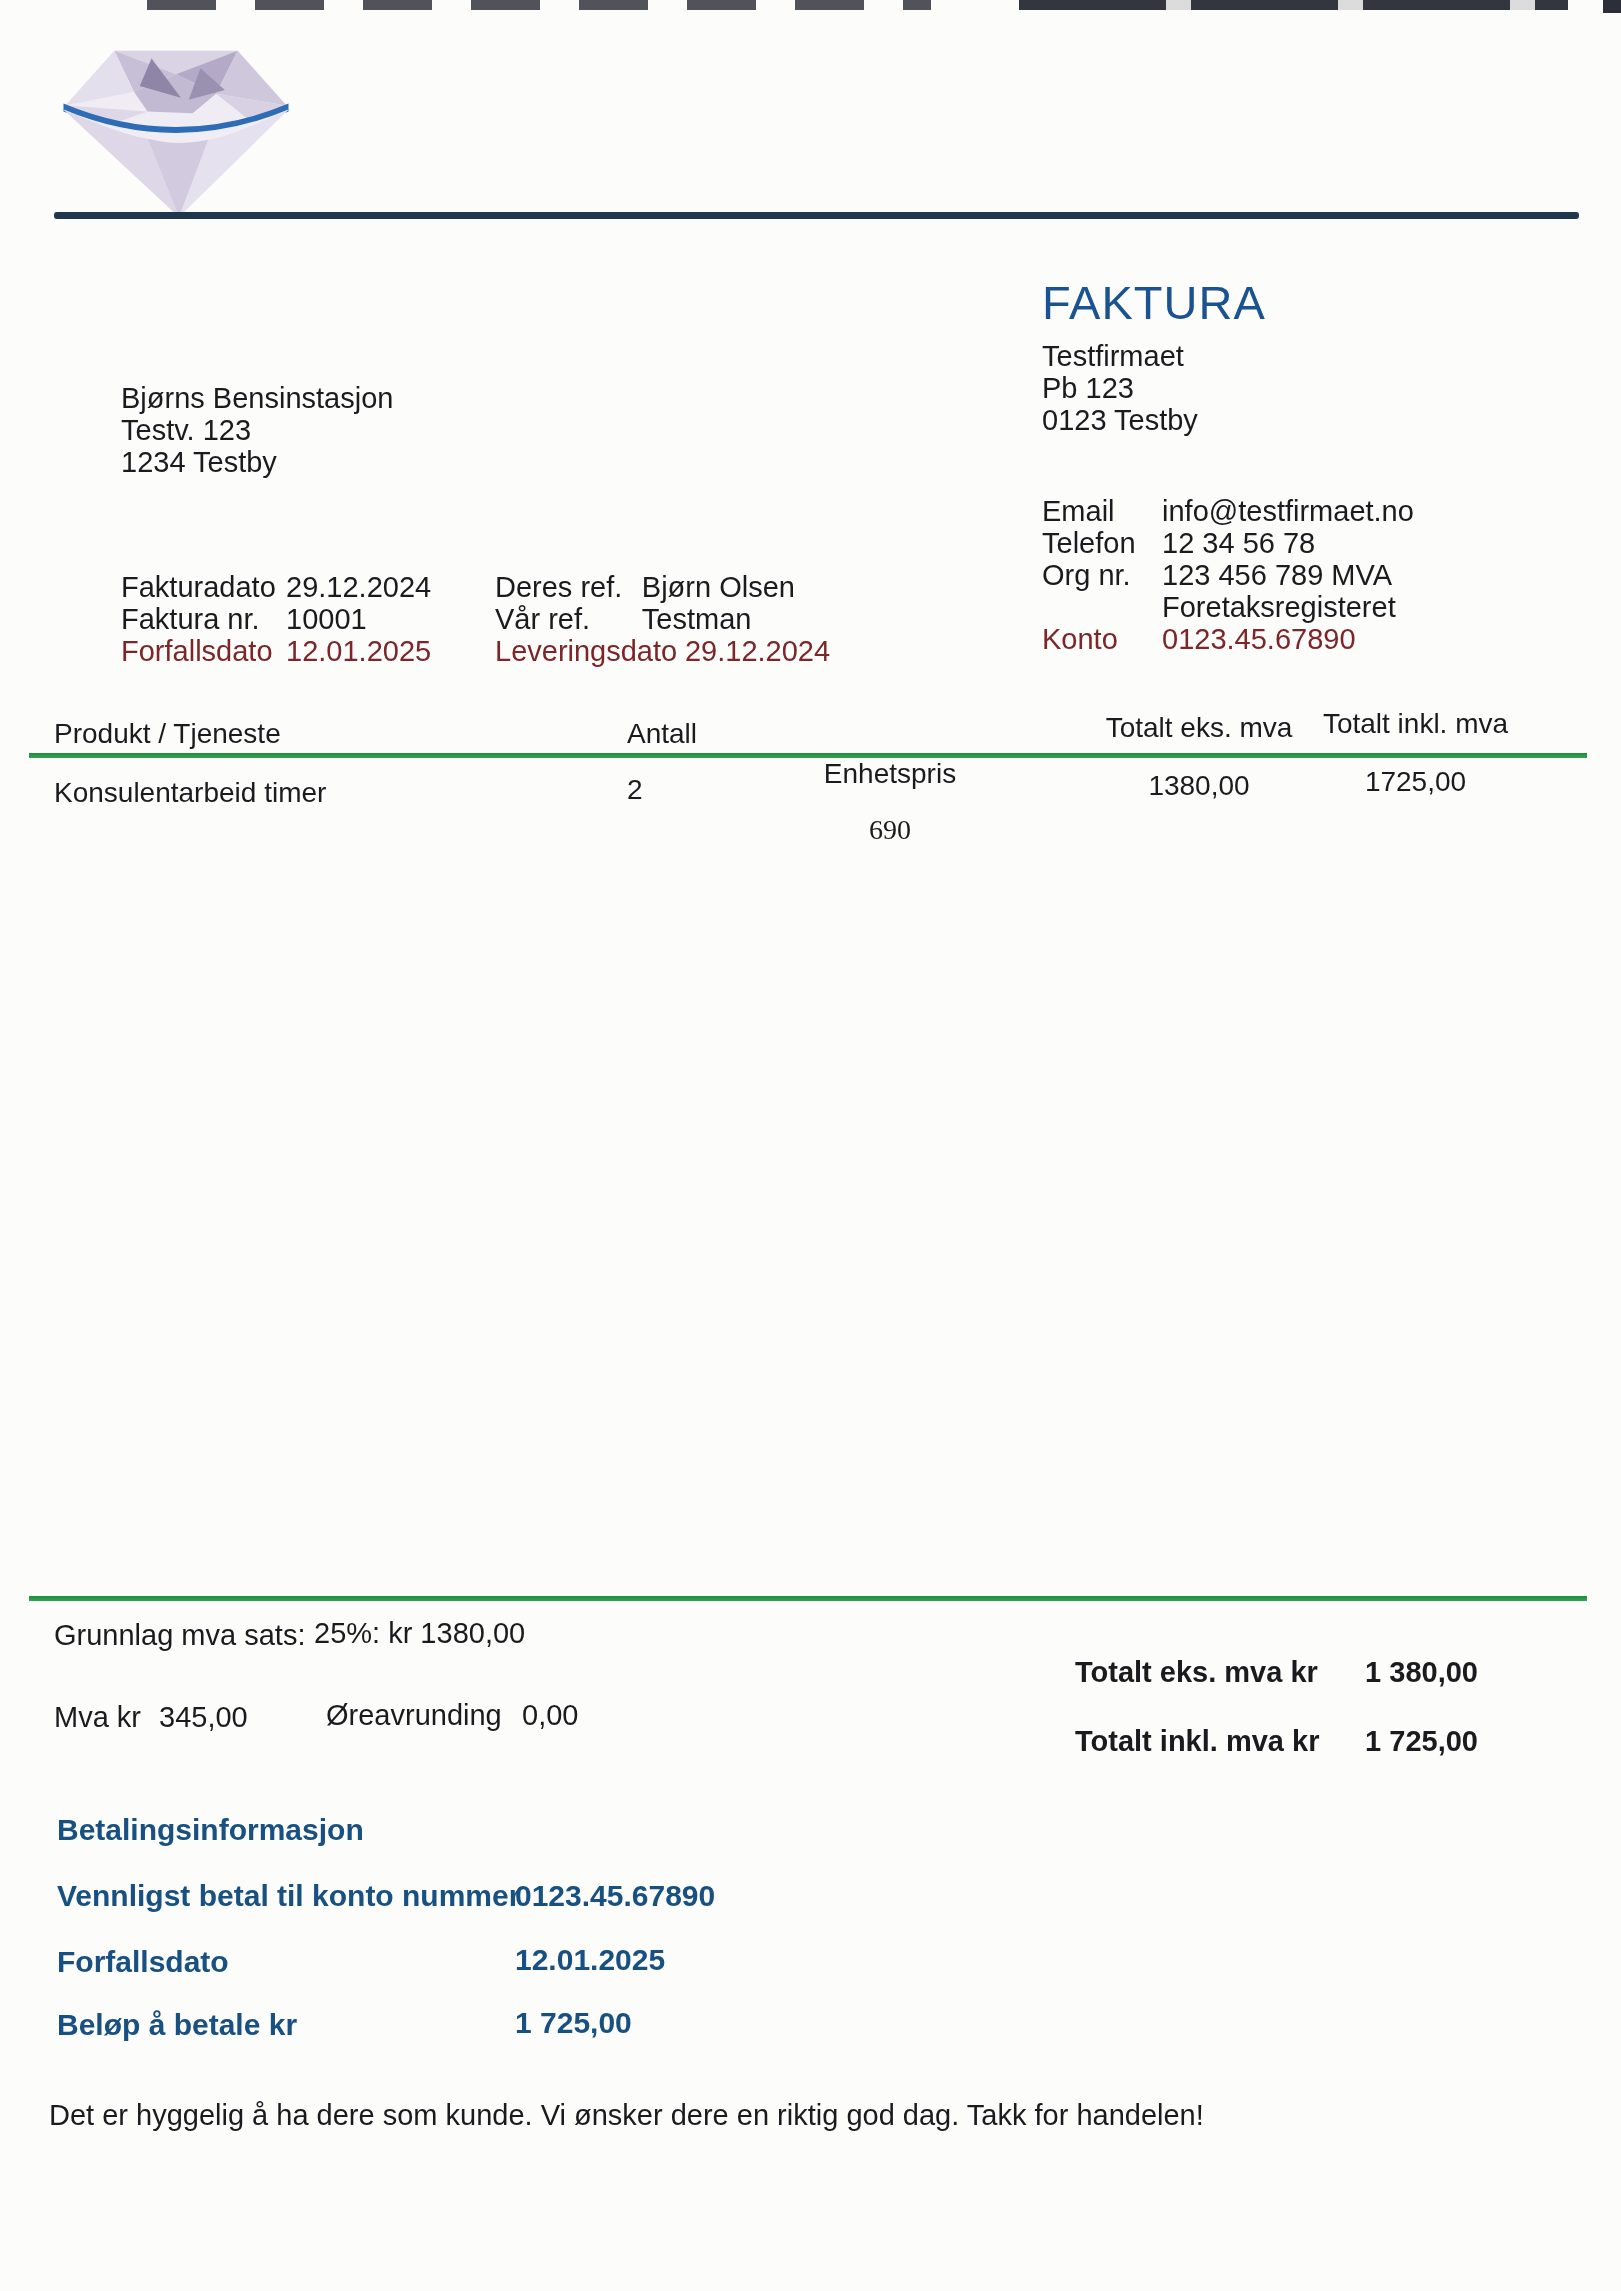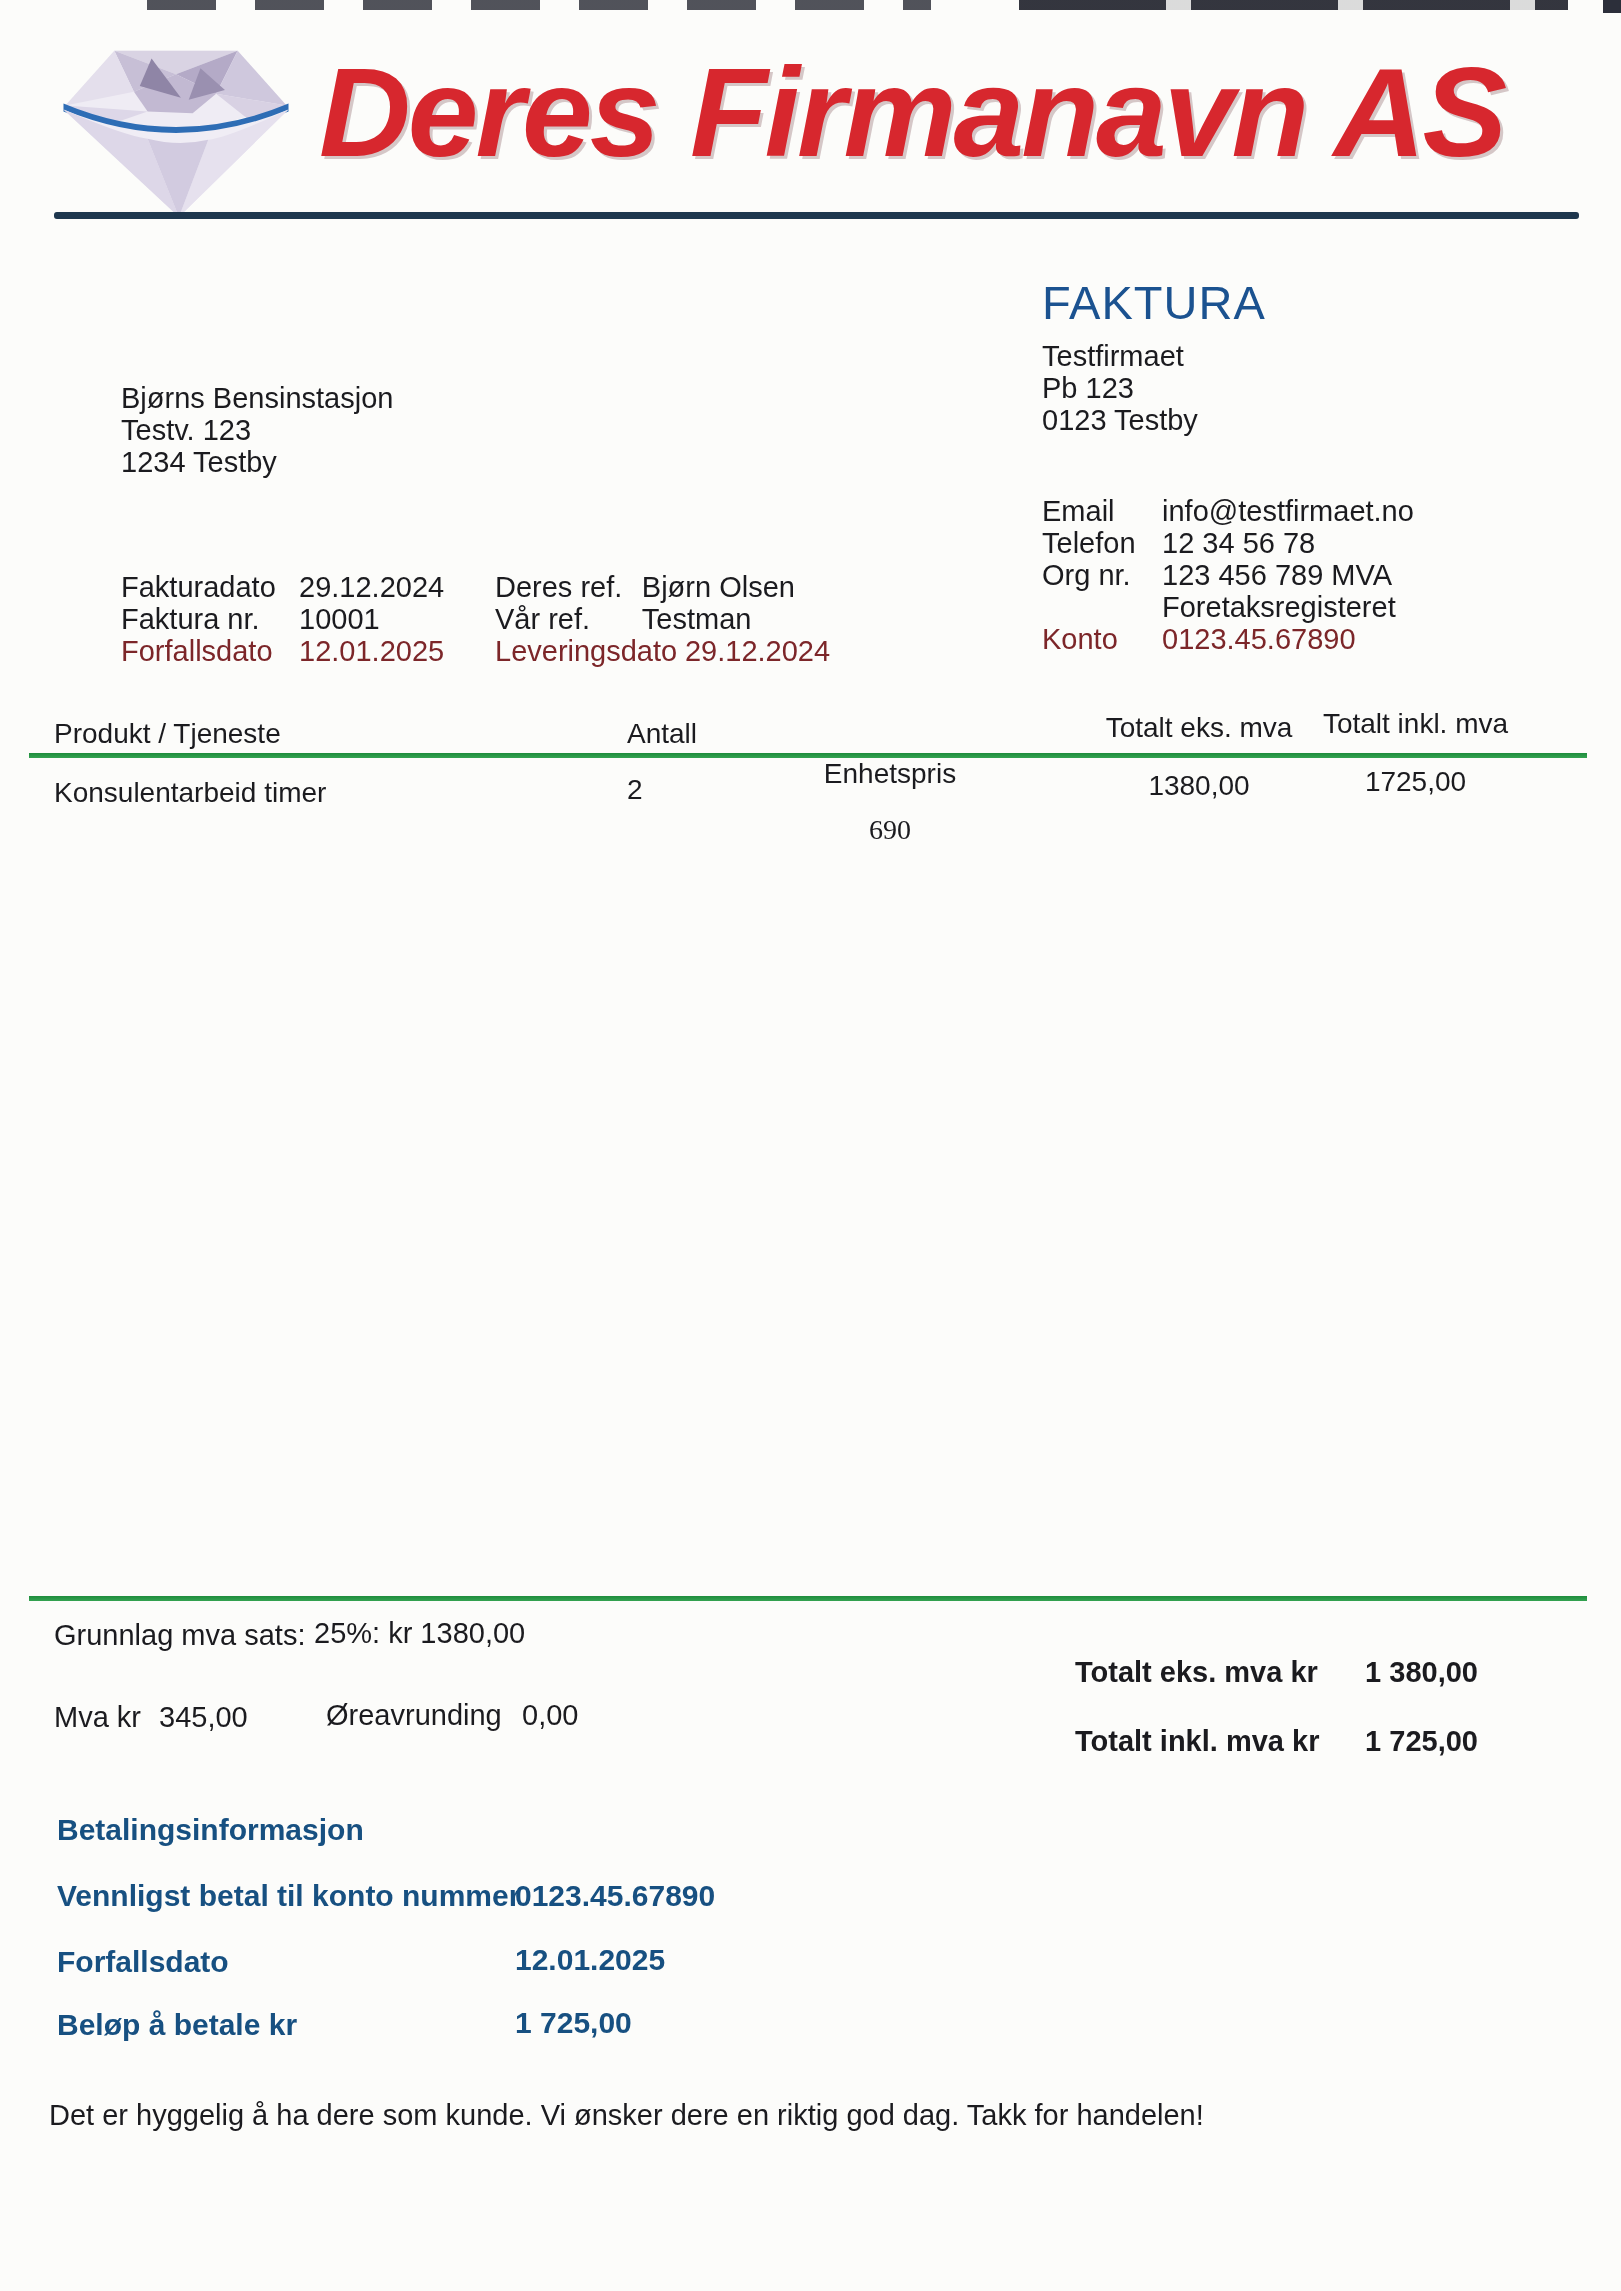--- a/index.html
+++ b/index.html
@@ -34,21 +34,21 @@
   .recipient{position:absolute;left:121px;top:382px;}
   .doc-title{position:absolute;left:1042px;top:275px;font-size:47px;font-weight:normal;color:var(--blue,#1b5290);letter-spacing:1px;}
   .sender{position:absolute;left:1042px;top:340px;}
 
   .contact{position:absolute;left:1042px;top:495px;}
   .contact .row{display:flex;}
   .contact .lbl{width:120px;flex:0 0 120px;}
   .maroon{color:var(--maroon,#7c2629);}
 
   .details-left{position:absolute;left:121px;top:571px;}
-  .details-left .row{display:flex;gap:13px;}
+  .details-left .row{display:flex;}
   .details-left .lbl{min-width:165px;}
   .details-mid{position:absolute;left:495px;top:571px;}
   .details-mid .row{display:flex;}
   .details-mid .lbl{min-width:139px;margin-right:7.8px;}
 
   
   .th,.td{position:absolute;font-size:28px;white-space:nowrap;}
   .col-product{left:54px;}
   .col-qty{left:627px;width:123px;text-align:left;}
   .col-unit{left:804px;width:172px;text-align:center;margin-top:40px;}
@@ -90,21 +90,20 @@
     <polygon points="100,20 130,60 88,48" fill="#8f85a6"></polygon>
     <polygon points="150,30 175,52 138,62" fill="#9a90b0"></polygon>
     <polygon points="12,68 96,74 56,88" fill="#ddd7e8"></polygon>
     <polygon points="238,68 204,86 166,56" fill="#d8d1e3"></polygon>
     <path d="M10,66 Q125,114 240,66 L240,74 Q125,122 10,74 Z" fill="#2e6db5"></path>
     <path d="M10,72 Q125,120 240,72 L128,182 Z" fill="#f0edf5"></path>
     <path d="M10,72 Q70,98 96,102 L128,182 Z" fill="#ddd7e8"></path>
     <path d="M240,72 Q180,100 158,103 L128,182 Z" fill="#e6e1ee"></path>
     <path d="M96,102 Q128,110 158,103 L128,182 Z" fill="#d2cbe0"></path>
   </svg>
-  <div class="brand-name">Deres Firmanavn AS</div>
   <div class="header-rule"></div>
 
   <div class="doc-title">FAKTURA</div>
   <div class="sender t30">
     <div>Testfirmaet</div>
     <div>Pb 123</div>
     <div>0123 Testby</div>
   </div>
 
   <div class="recipient t30">

